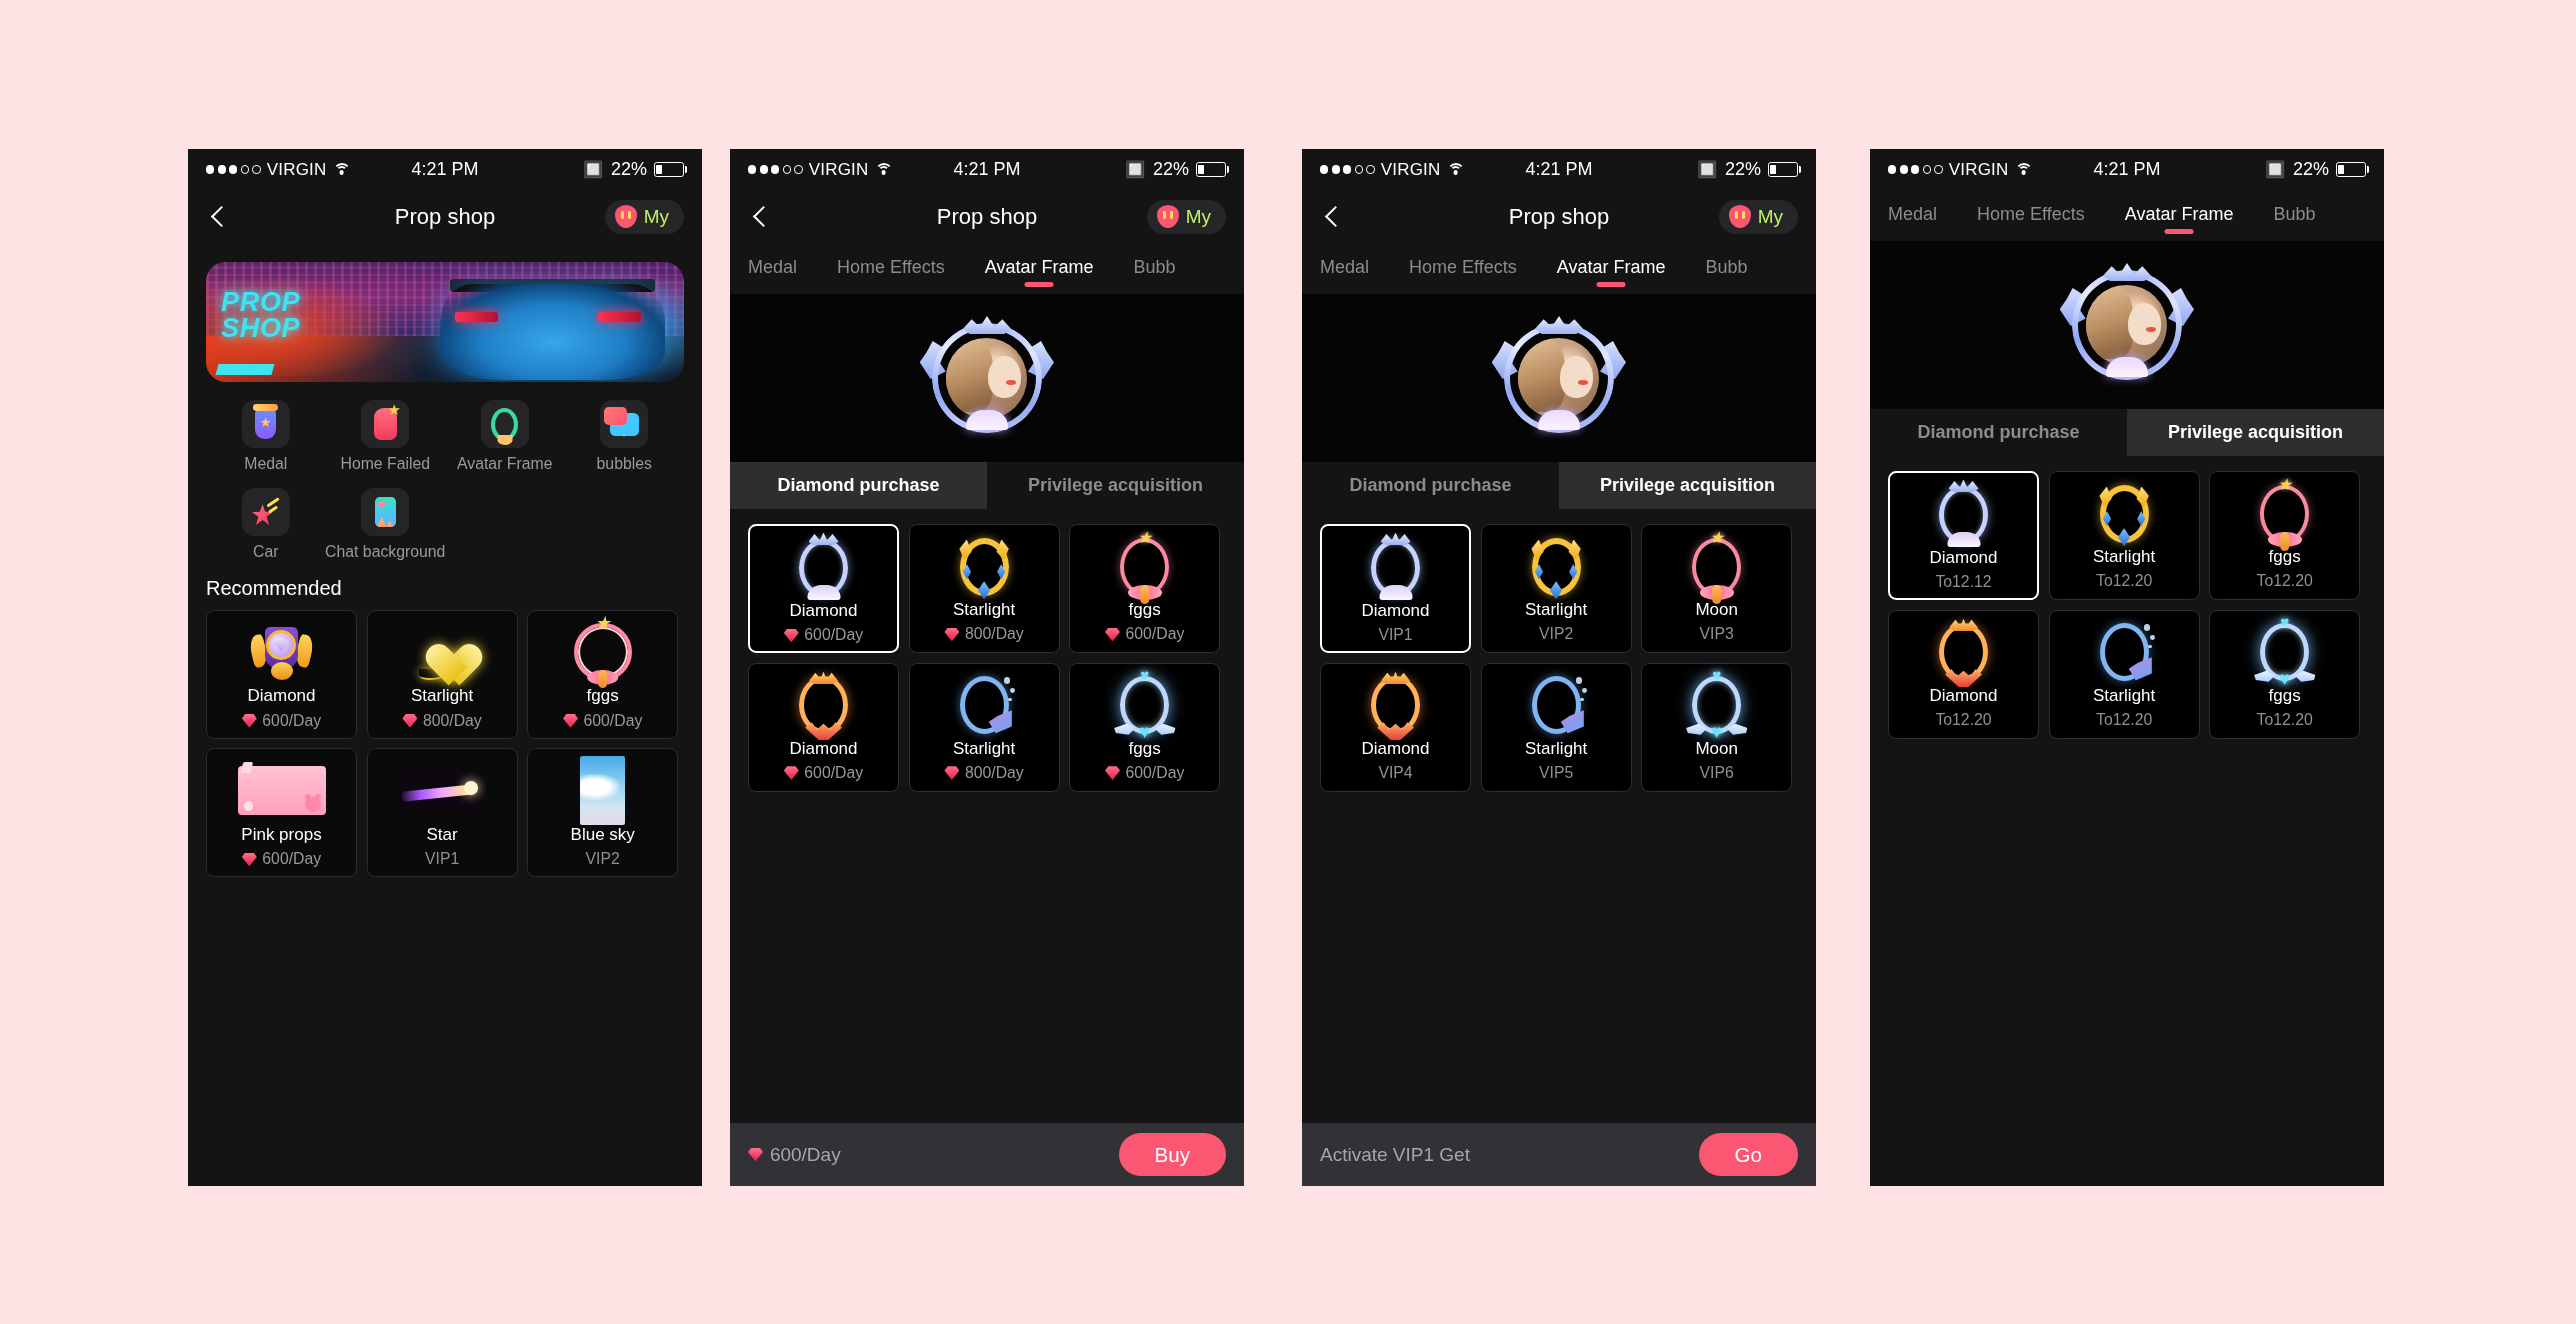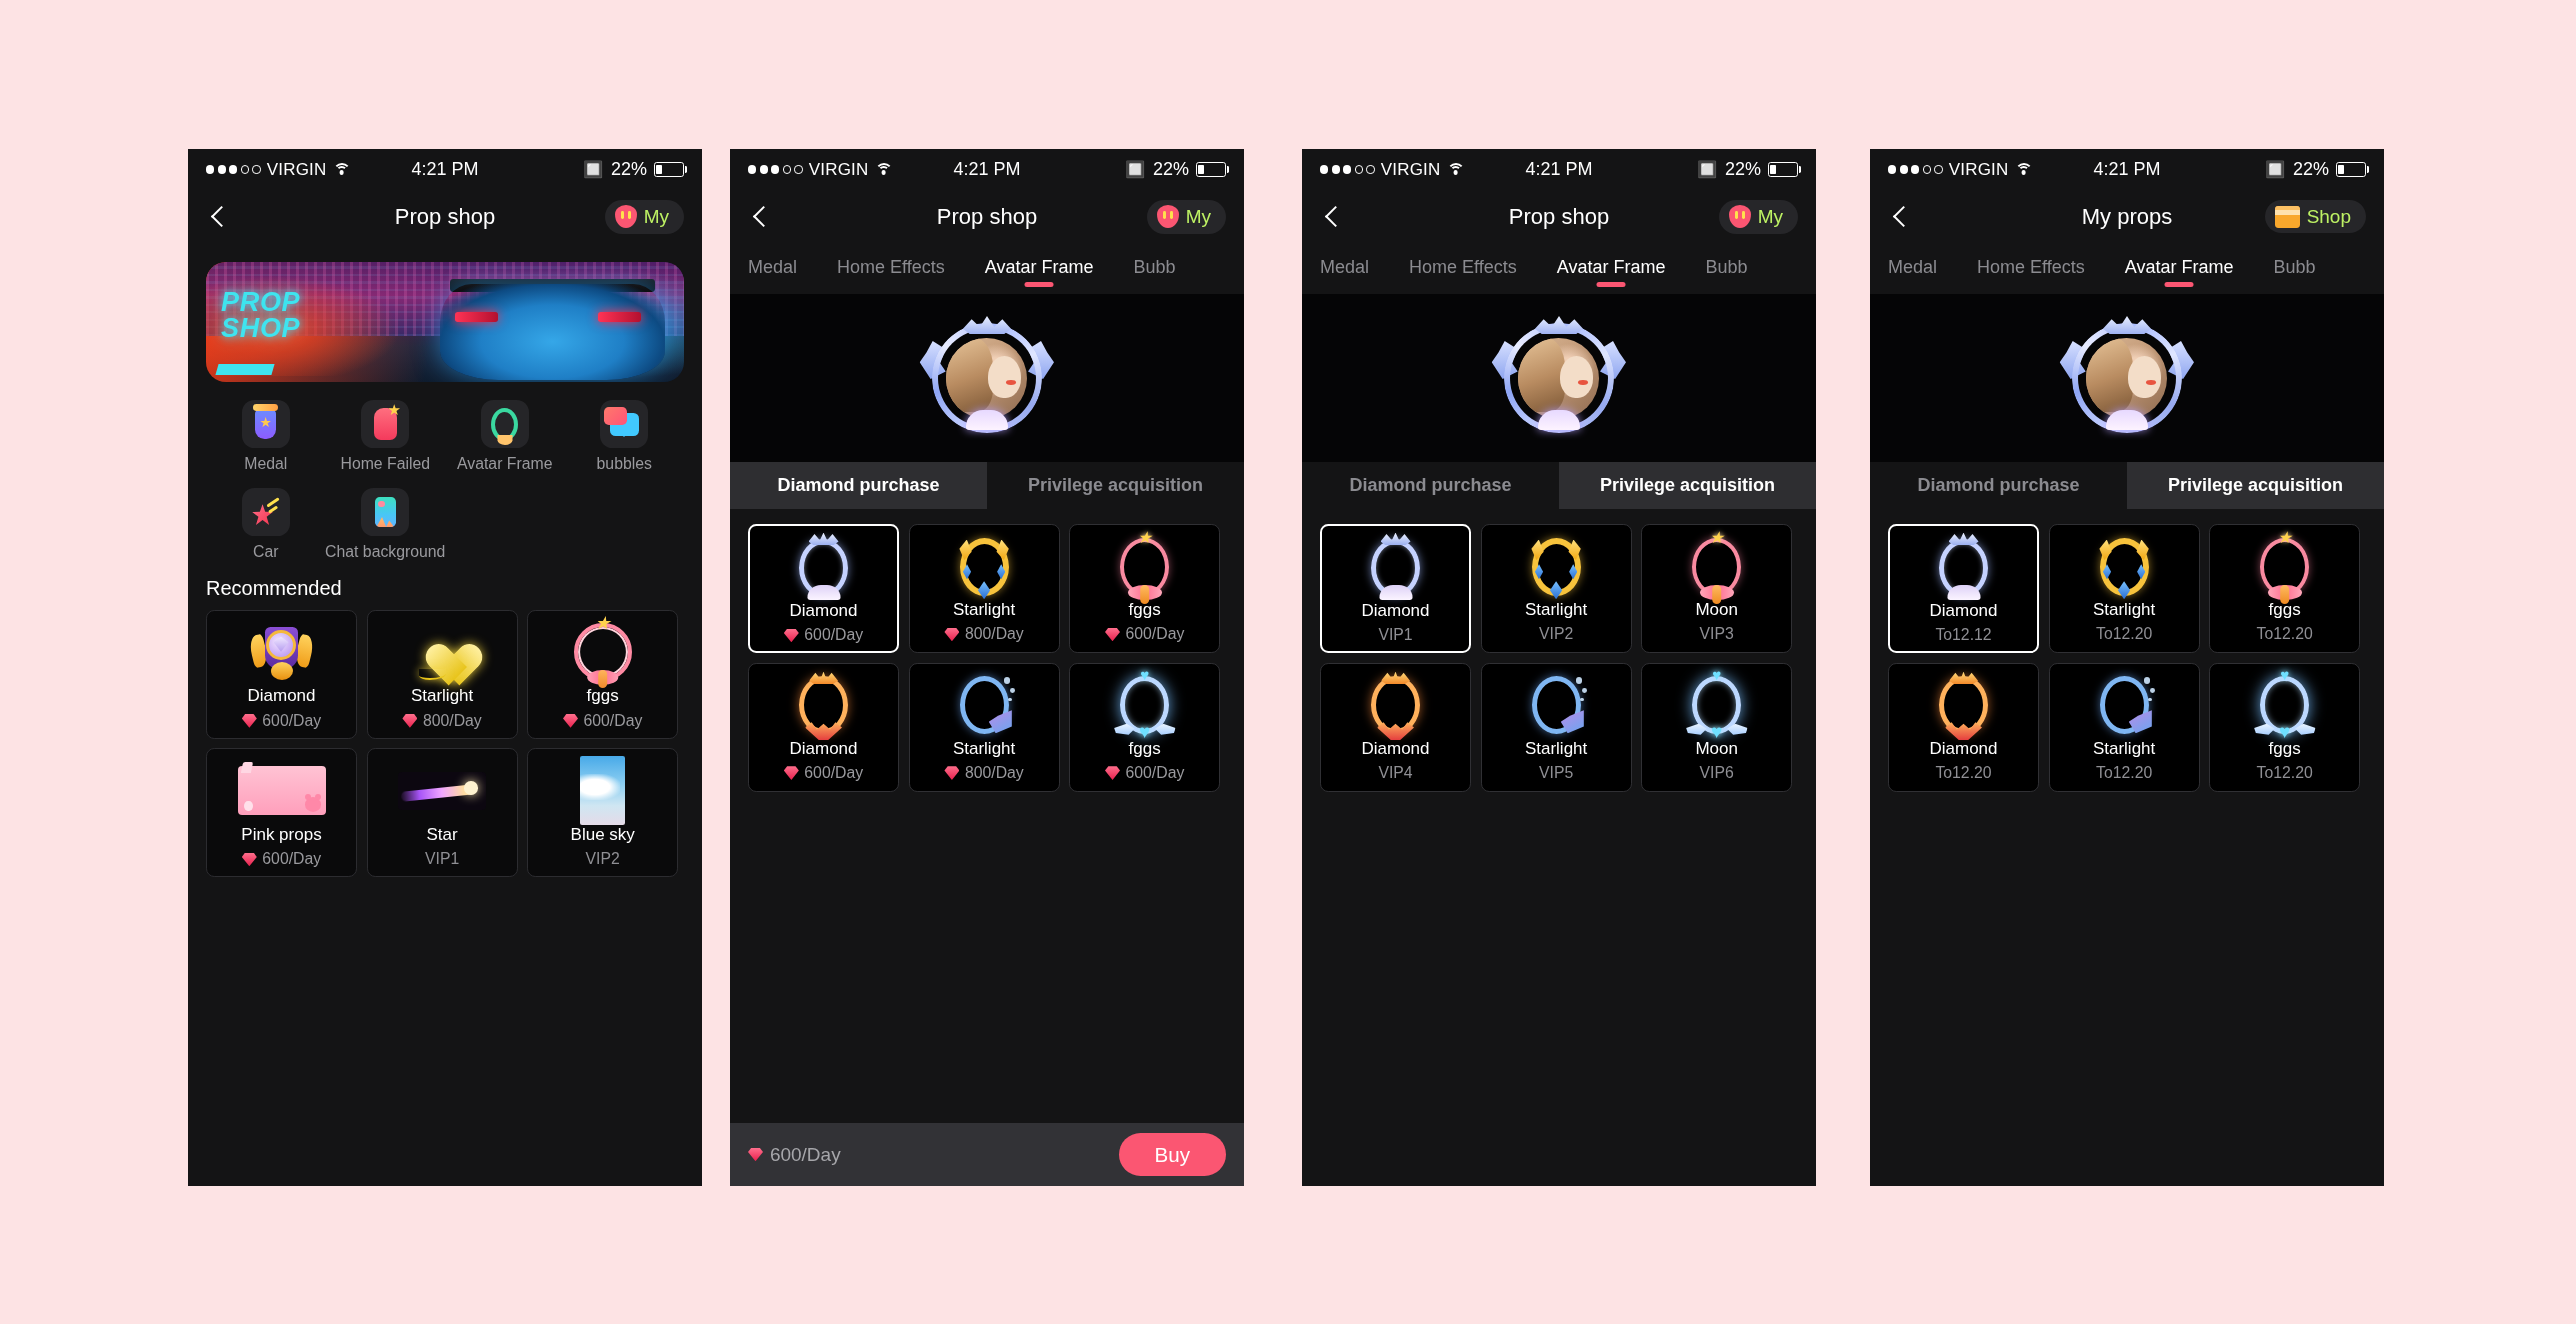--- a/index.html
+++ b/index.html
@@ -876,20 +876,26 @@
               <i class="hrt h-top">♥</i>
               <i class="wl"></i>
               <i class="wr"></i>
               <i class="hrt h-bot">♥</i>
             </div>
           </div>
         <div class="f-name">Moon</div>
         <div class="f-meta">VIP6</div>
       </div>
     </div>
+    <div class="bottombar">
+      <div class="bb-left">
+        <span>Activate VIP1 Get</span>
+      </div>
+      <button class="bb-btn">Go</button>
+    </div>
   </div>
 
   <div class="phone" id="phone4">
     <div class="statusbar">
       <div class="sb-left">
         <span class="dots">
           <i class="dot"></i>
             <i class="dot"></i>
             <i class="dot"></i>
             <i class="dot hollow"></i>
@@ -904,28 +910,20 @@
       </div>
       <div class="sb-time">4:21 PM</div>
       <div class="sb-right">
         <span class="bt-ic">🔲</span>
         <span>22%</span>
         <span class="batt">
             <i class="lvl"></i>
           </span>
       </div>
     </div>
-    <div class="navbar">
-      <div class="back-ic"></div>
-      <div class="nav-title">My props</div>
-      <div class="nav-pill">
-        <span class="shop-ic"></span>
-        <span class="lbl">Shop</span>
-      </div>
-    </div>
     <div class="tabbar">
       <div class="tab">Medal</div>
       <div class="tab">Home Effects</div>
       <div class="tab active">Avatar Frame</div>
       <div class="tab">Bubb</div>
     </div>
     <div class="preview">
       <div class="avatar-wrap">
         <div class="avatar-photo">
           <i class="hair"></i>

